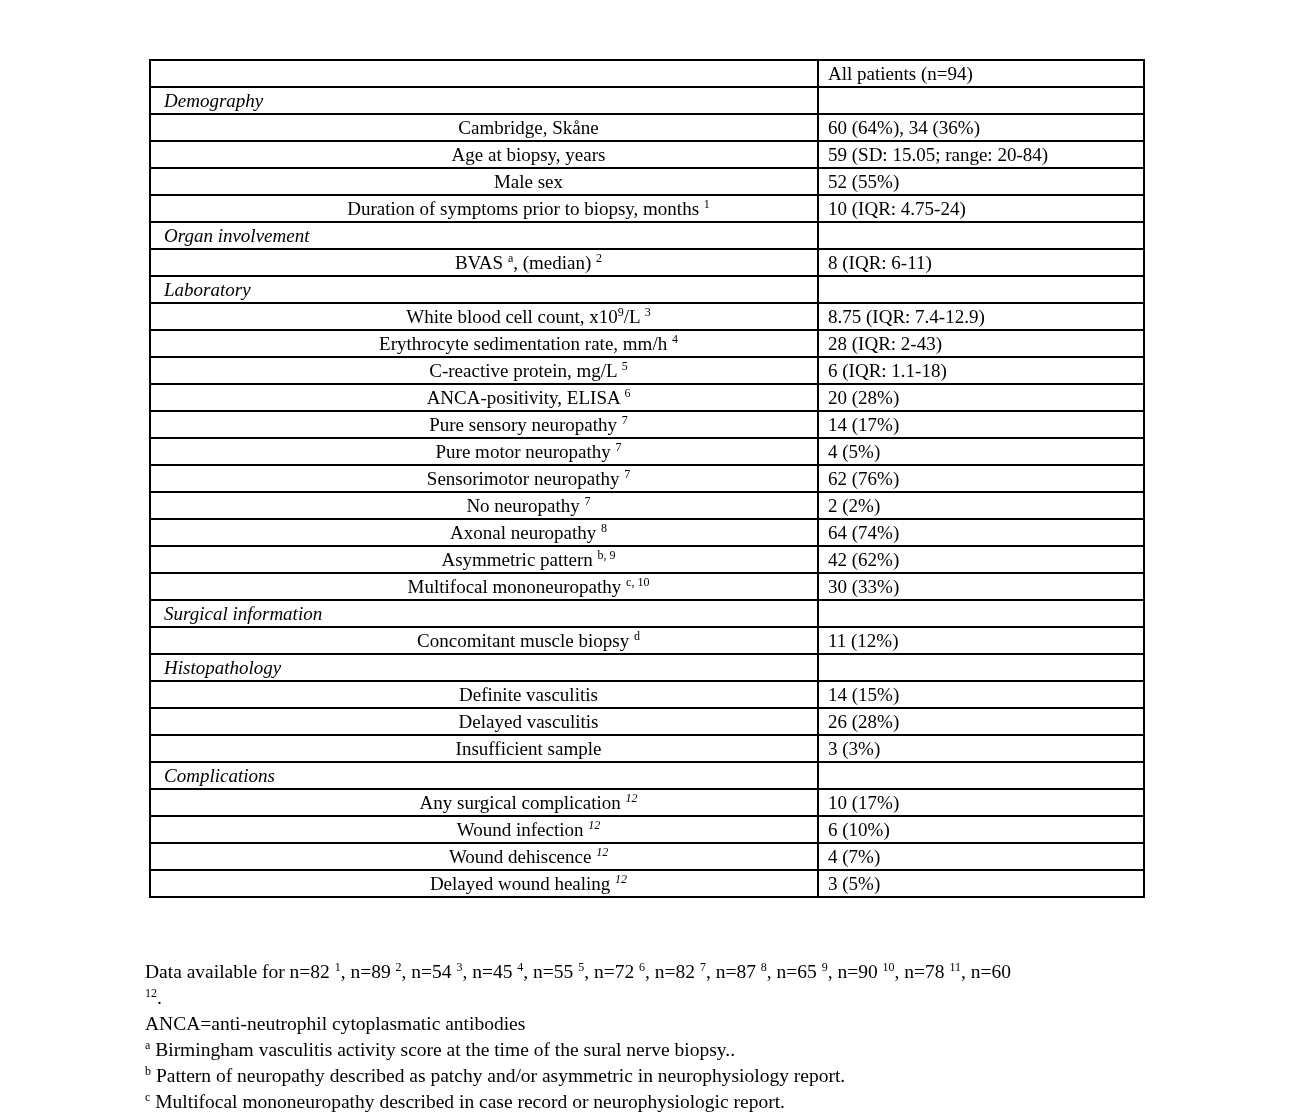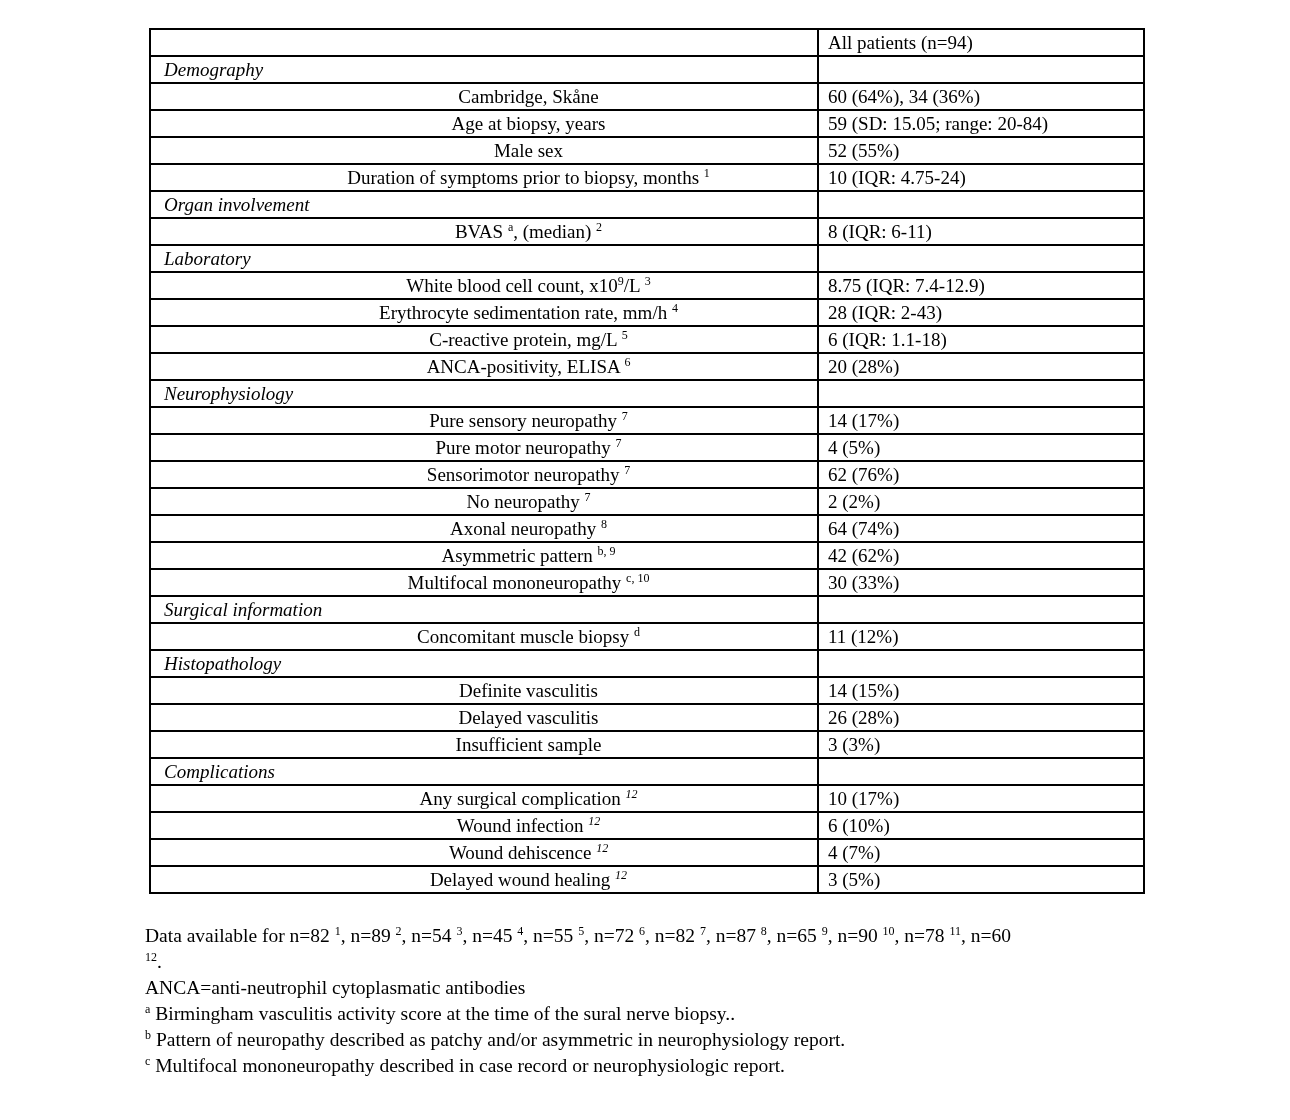--- a/index.html
+++ b/index.html
@@ -12,21 +12,21 @@
     width: 1290px;
     height: 1120px;
     background: #ffffff;
     color: #000000;
     font-family: "Liberation Serif", "DejaVu Serif", serif;
     overflow: hidden;
   }
   table.char-table {
     position: absolute;
     left: 149px;
-    top: 28px;
+    top: 59px;
     width: 994px;
     border-collapse: collapse;
     table-layout: fixed;
   }
   table.char-table td {
     border: 2px solid #000000;
     height: 24px;
     font-size: 19px;
     line-height: 23px;
     vertical-align: bottom;
@@ -48,21 +48,21 @@
   sup {
     font-size: 12px;
     line-height: 0;
   }
   sup.it {
     font-style: italic;
   }
   .footnotes {
     position: absolute;
     left: 145px;
-    top: 923px;
+    top: 959px;
     width: 1015px;
     font-size: 19.5px;
     line-height: 26px;
   }
   .footnotes p {
     margin: 0;
     padding: 0;
   }
 </style>
 </head>
@@ -120,24 +120,20 @@
           <td class="cell-label-item">Erythrocyte sedimentation rate, mm/h <sup>4</sup></td>
           <td class="cell-value">28 (IQR: 2-43)</td>
         </tr>
         <tr>
           <td class="cell-label-item">C-reactive protein, mg/L <sup>5</sup></td>
           <td class="cell-value">6 (IQR: 1.1-18)</td>
         </tr>
         <tr>
           <td class="cell-label-item">ANCA-positivity, ELISA <sup>6</sup></td>
           <td class="cell-value">20 (28%)</td>
-        </tr>
-        <tr>
-          <td class="cell-label-section">Neurophysiology</td>
-          <td class="cell-value"></td>
         </tr>
         <tr>
           <td class="cell-label-item">Pure sensory neuropathy <sup>7</sup></td>
           <td class="cell-value">14 (17%)</td>
         </tr>
         <tr>
           <td class="cell-label-item">Pure motor neuropathy <sup>7</sup></td>
           <td class="cell-value">4 (5%)</td>
         </tr>
         <tr>

